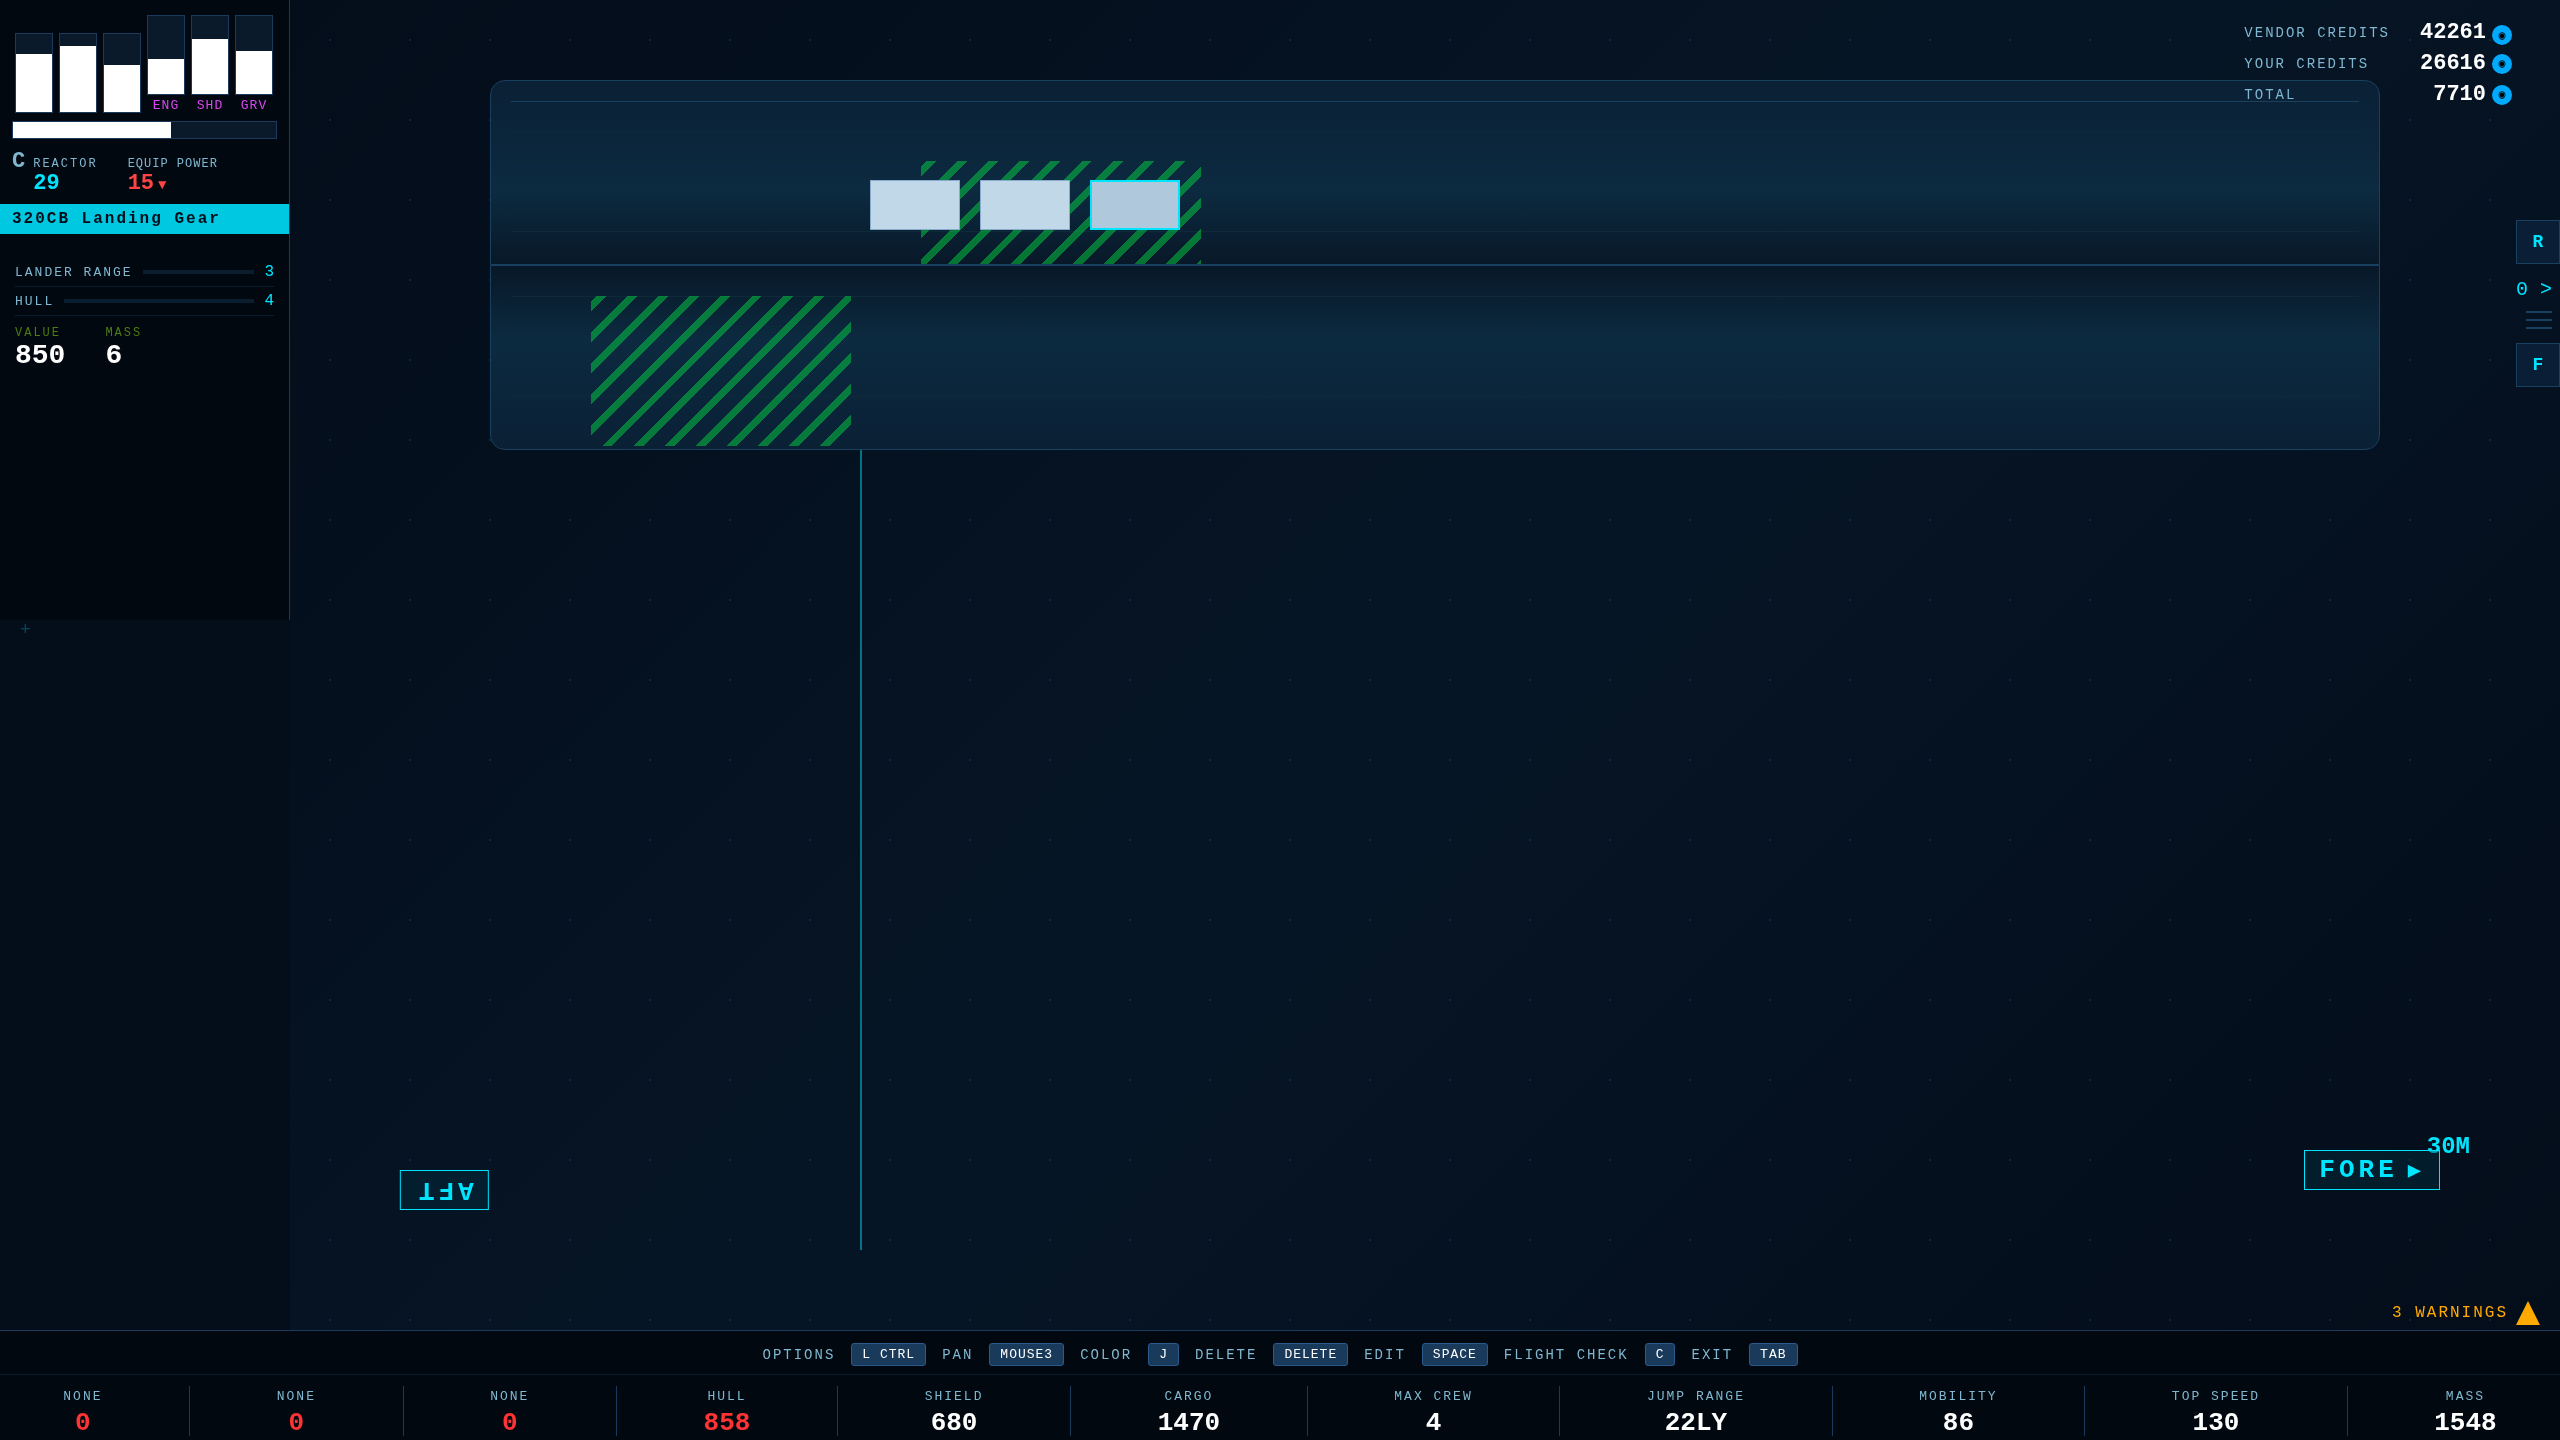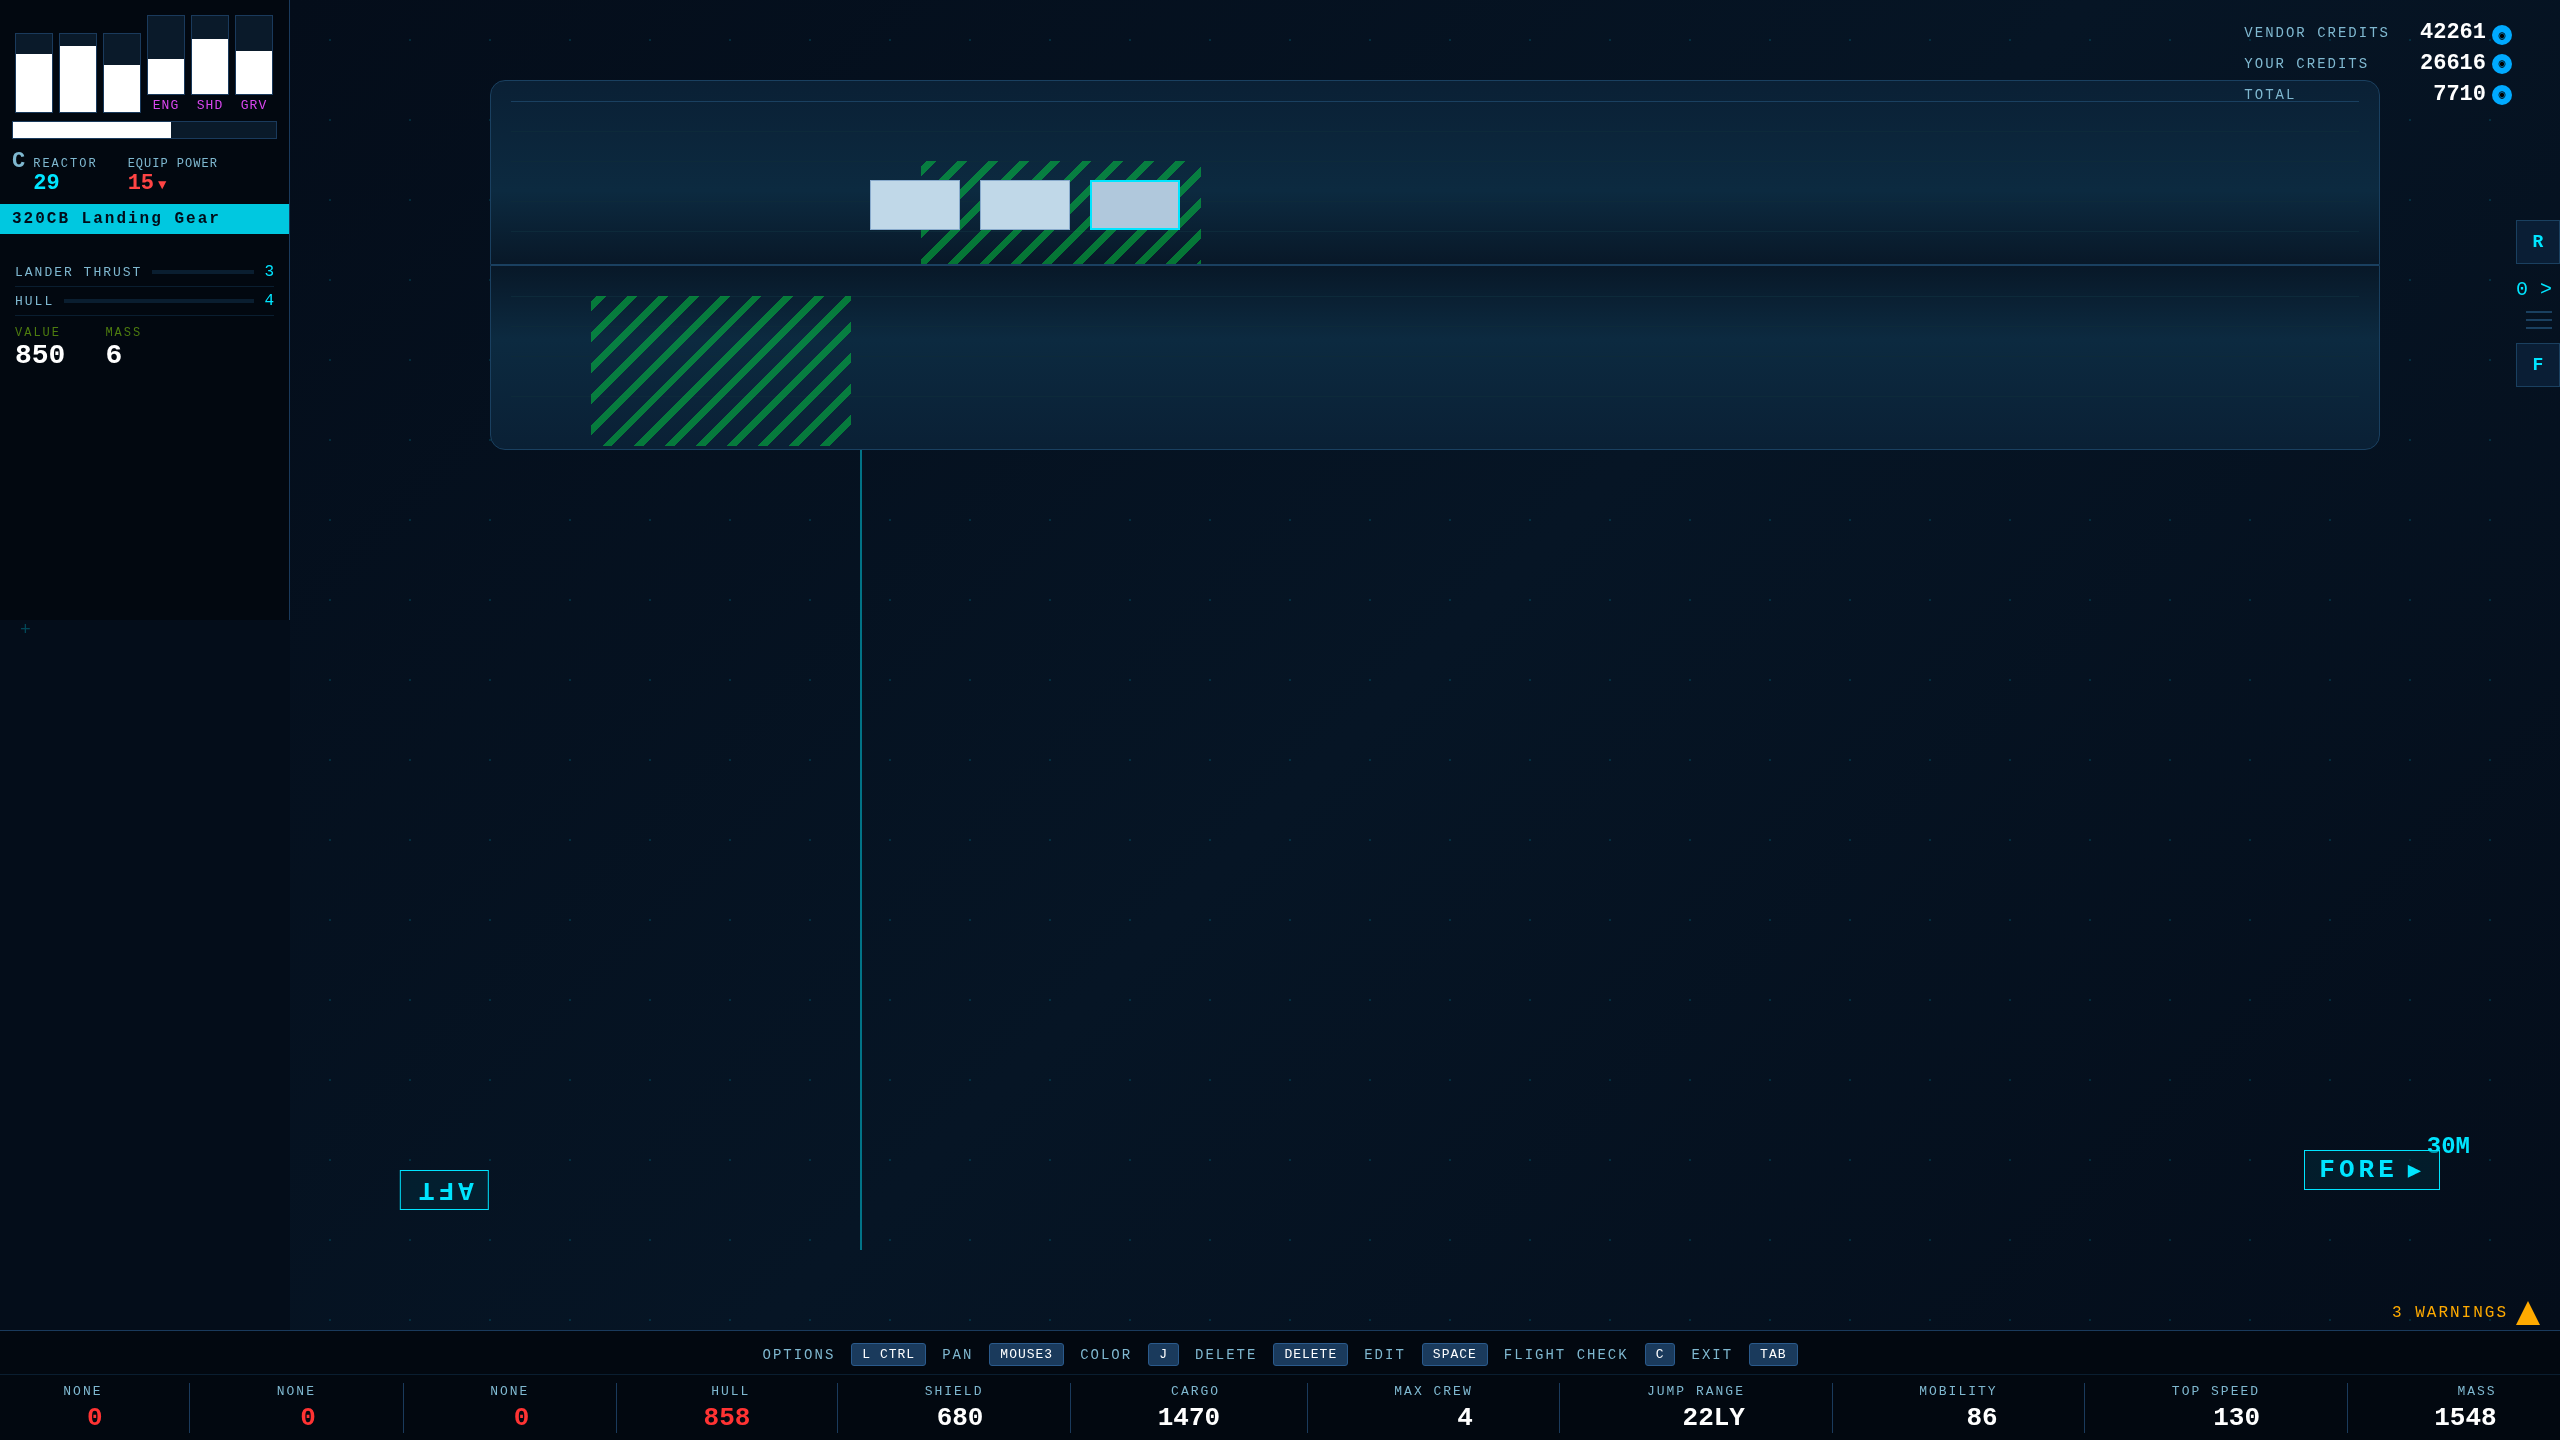--- a/index.html
+++ b/index.html
@@ -317,22 +317,23 @@
     .stats-columns {
       display: flex;
       align-items: center;
       justify-content: space-around;
       padding: 8px 20px;
     }
 
     .stat-col {
       display: flex;
       flex-direction: column;
-      align-items: flex-end;
+      align-items: center;
       gap: 4px;
+      margin-top: 6px;
     }
 
     .stat-col-label {
       font-size: 13px;
       color: #7fb8d0;
       letter-spacing: 2px;
     }
 
     .stat-col-value {
       font-size: 26px;
@@ -706,21 +707,21 @@
   </div>
 
   <div class="selected-item-bar">
     <span class="selected-item-text">320CB Landing Gear</span>
   </div>
 
   <div class="ship-logo-area">
 
     <div style="width:100%;">
       <div class="stat-row">
-        <span class="stat-label">LANDER THRUST</span>
+        <span class="stat-label">LANDER RANGE</span>
         <div class="stat-bar-bg"></div>
         <span class="stat-value">3</span>
       </div>
       <div class="stat-row">
         <span class="stat-label">HULL</span>
         <div class="stat-bar-bg"></div>
         <span class="stat-value">4</span>
       </div>
     </div>
 

